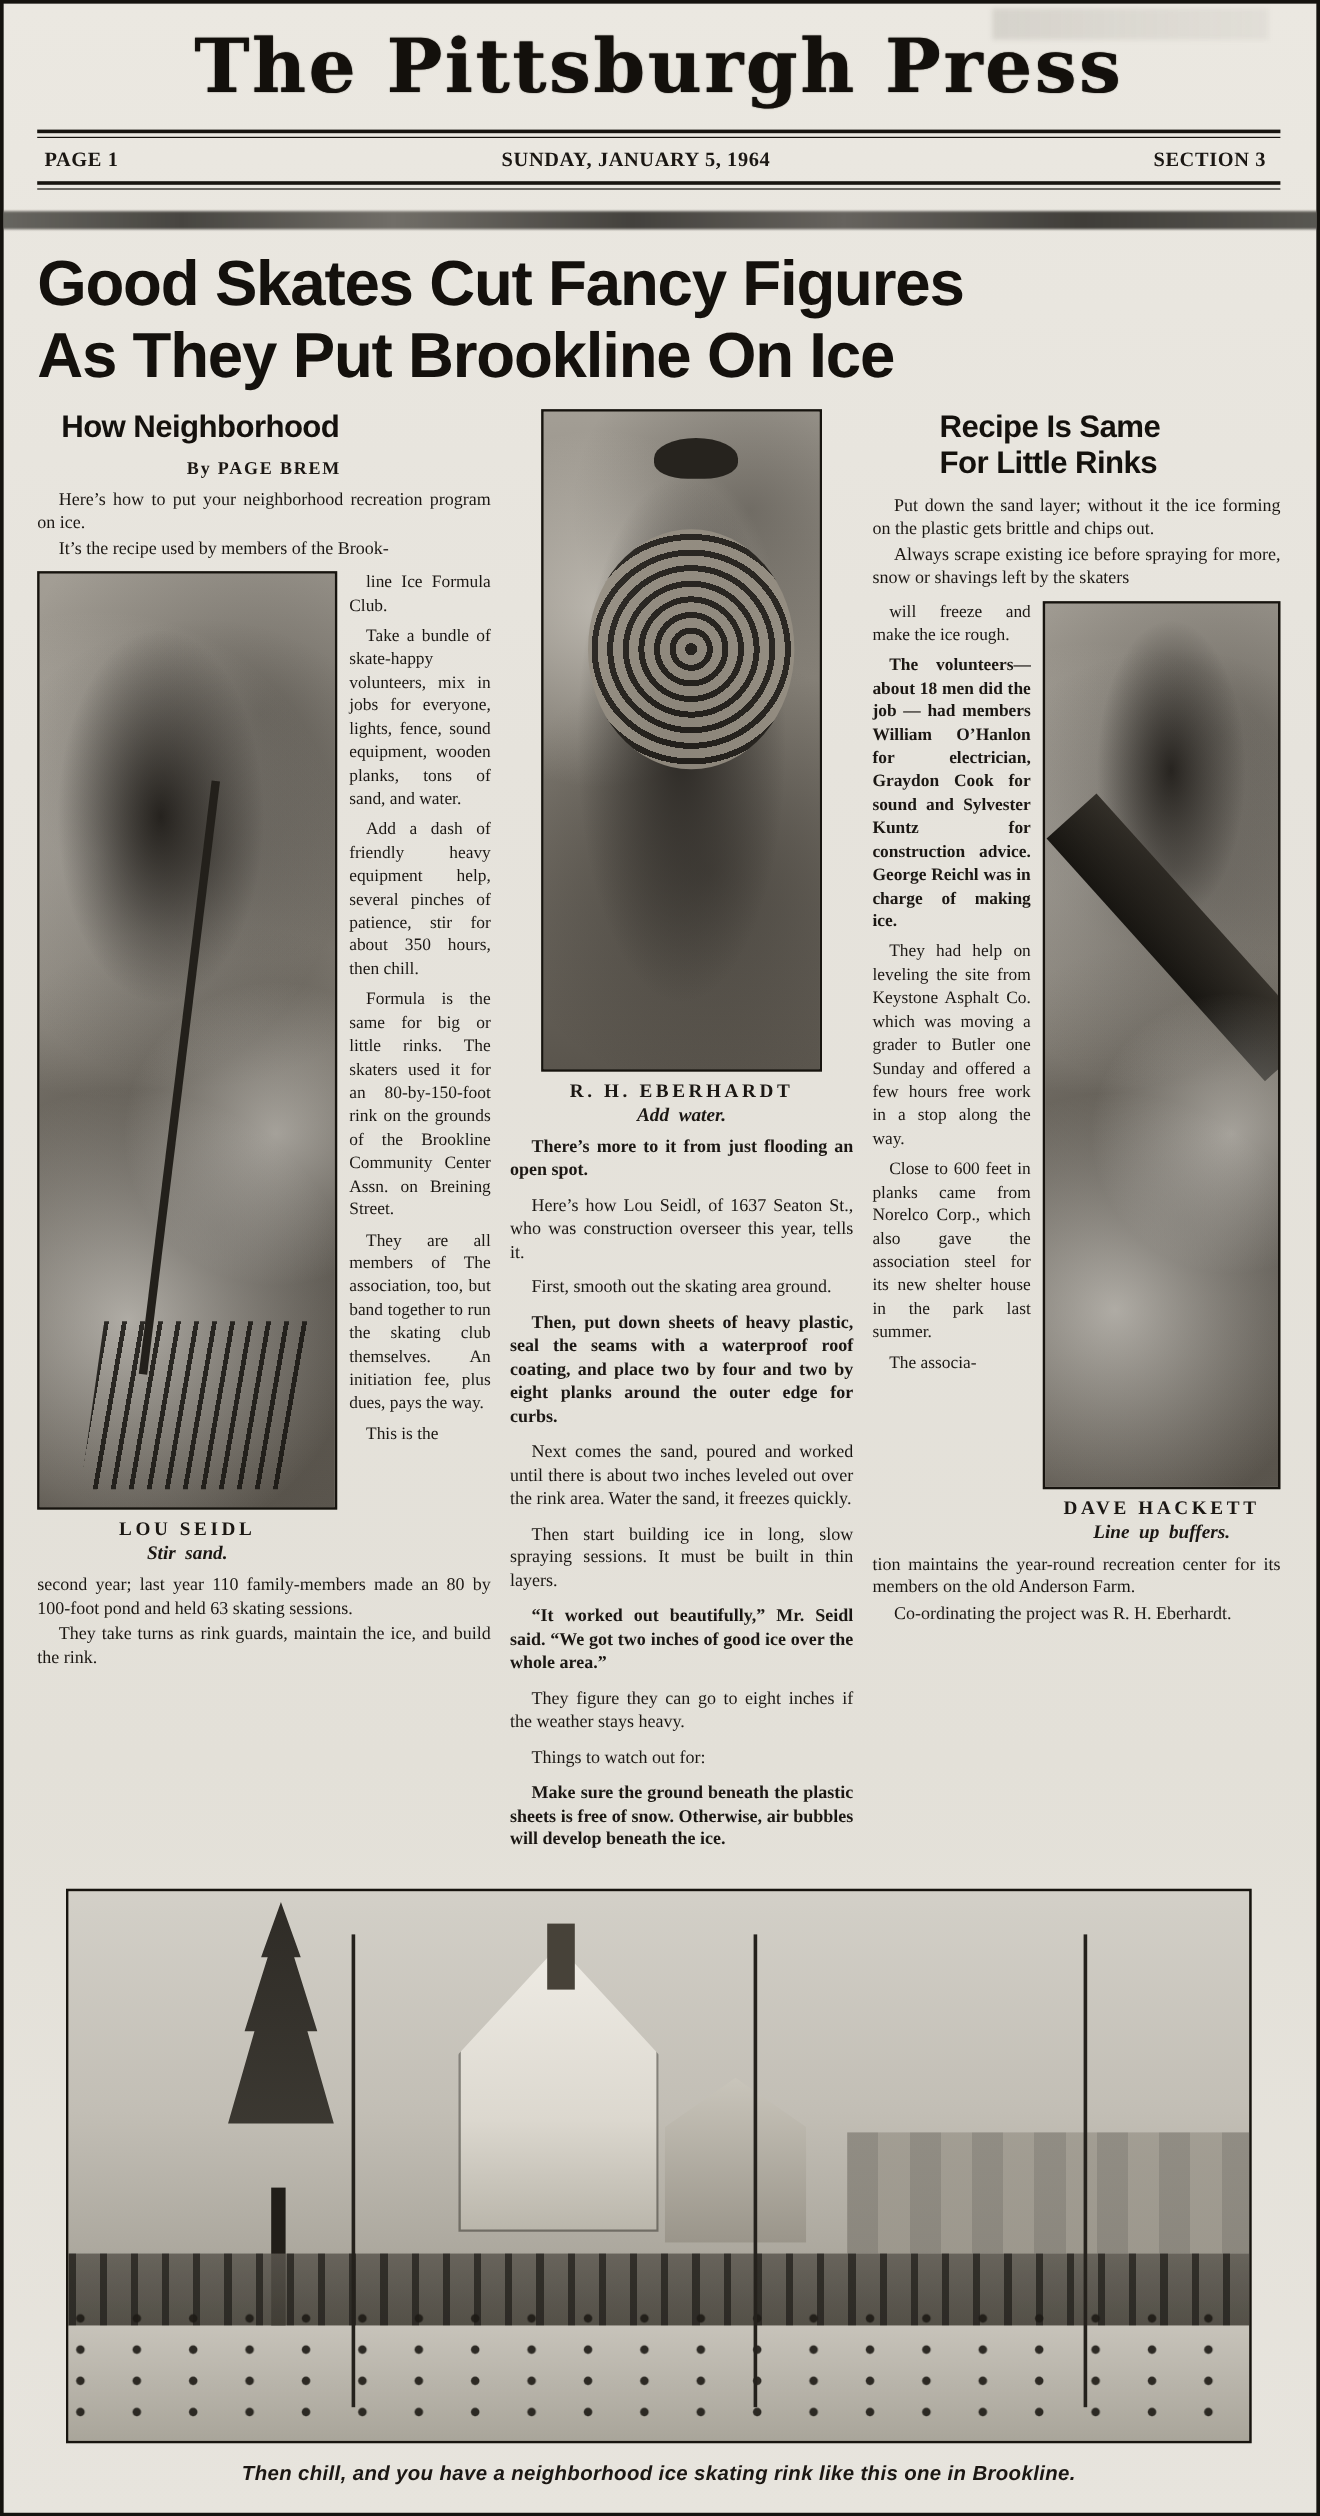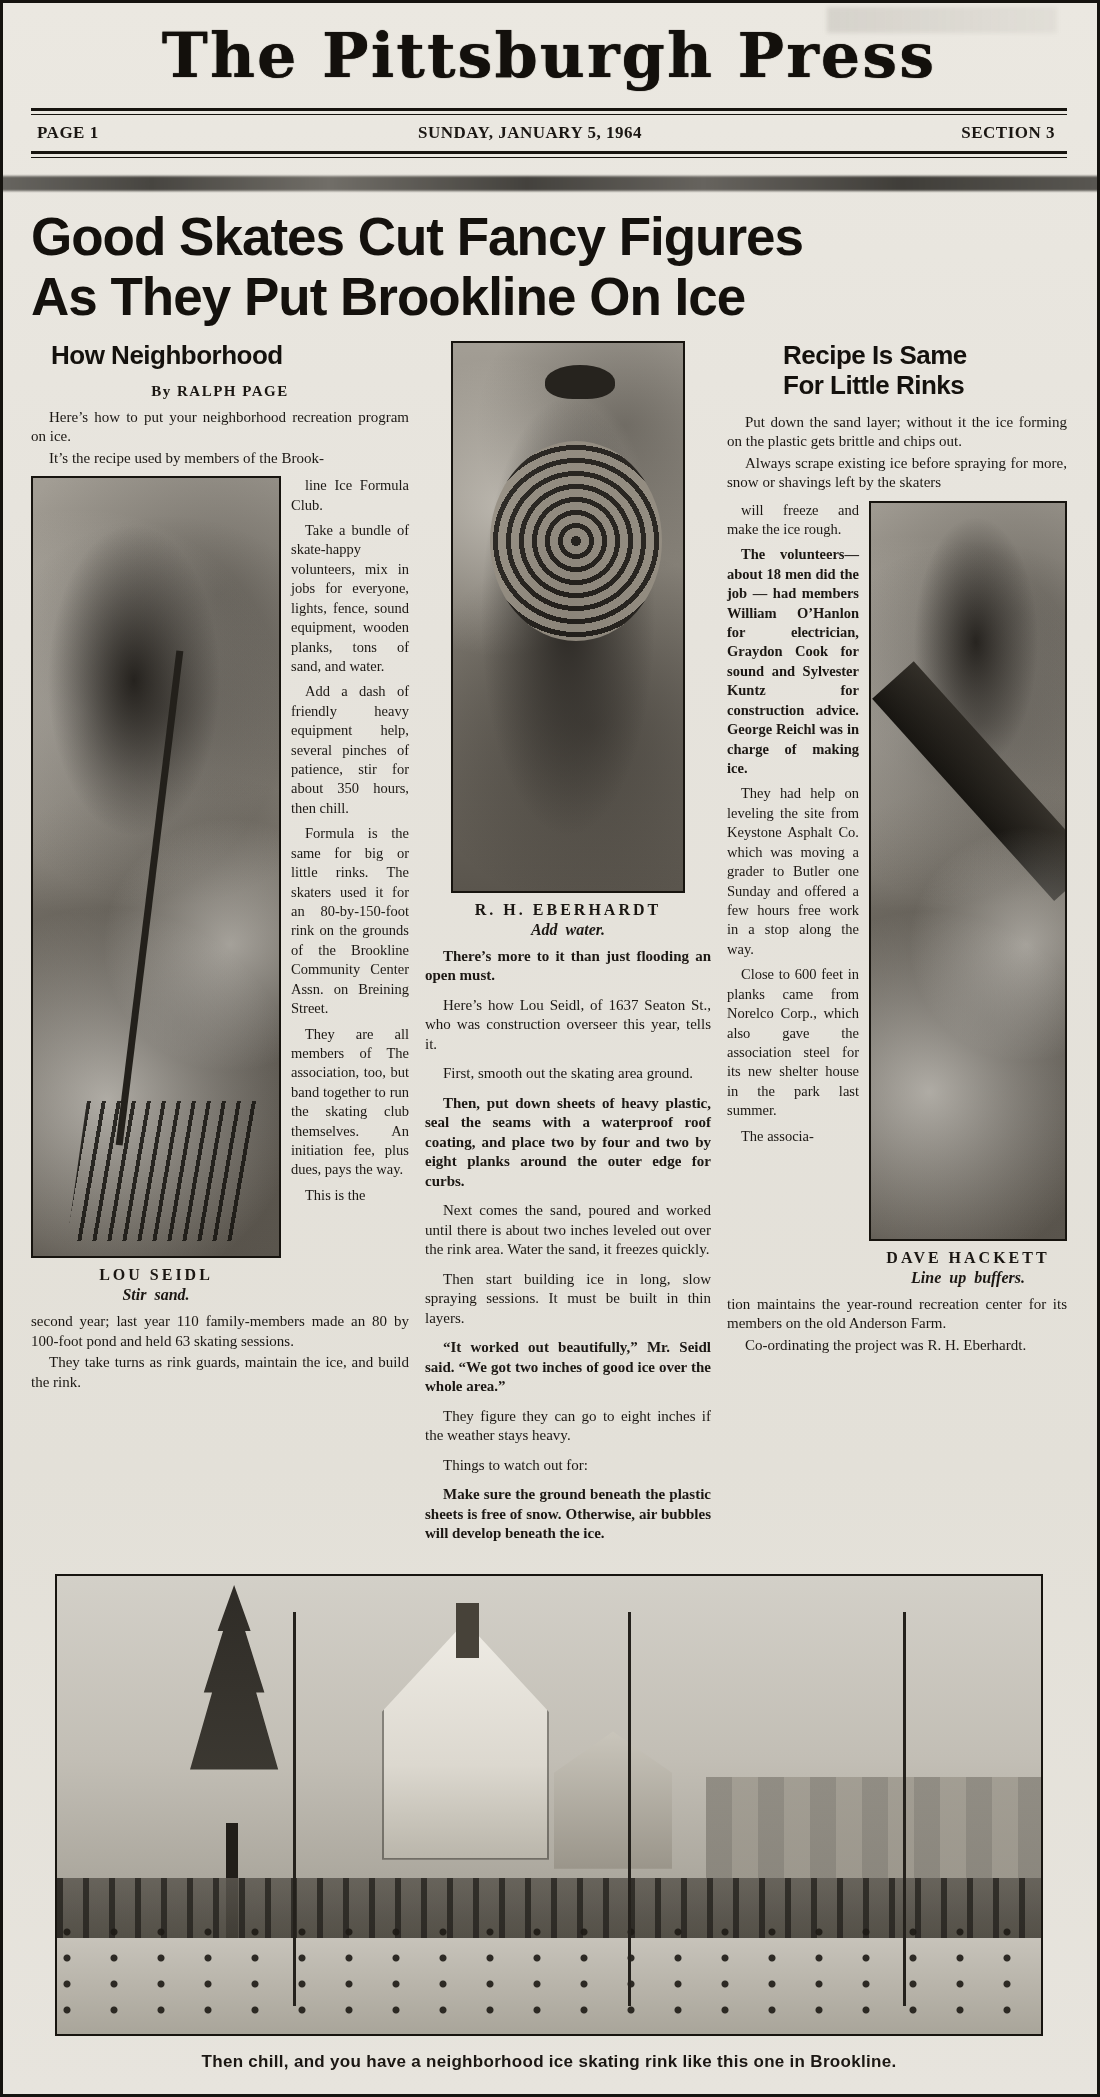--- a/index.html
+++ b/index.html
@@ -127,21 +127,21 @@
   }
   .ice { position:absolute; left:0; right:0; bottom:0; height:21%; background:linear-gradient(180deg,#c7c3ba,#a9a59a); }
   .skaters {
     position:absolute; left:0; right:0; bottom:4%; height:20%;
     background-image:radial-gradient(circle at 10px 8px, #1d1a15 3px, rgba(0,0,0,0) 4px);
     background-size:47px 26px; opacity:.9;
   }
   .pole { position:absolute; top:8%; width:3px; height:86%; background:#24211c; }
   .bottom-caption {
     text-align:center; font-family:"Liberation Sans", sans-serif;
-    font-weight:bold; font-size:17px; letter-spacing:.3px;
+    font-weight:bold; font-style:italic; font-size:17px; letter-spacing:.3px;
     margin:16px 0 10px 0;
   }
   .ghost { position:absolute; top:4px; right:40px; width:230px; height:26px; background:linear-gradient(90deg, rgba(120,116,108,.18), rgba(120,116,108,.08)); filter:blur(2px); }
 </style>
 </head>
 <body>
 
 <div class="page">
   <div class="ghost"></div>
 
@@ -161,21 +161,21 @@
     <div>Good Skates Cut Fancy Figures</div>
     <div>As They Put Brookline On Ice</div>
   </div>
 
   <div class="columns">
 
     <div class="col-left">
       <div class="subhead indent">
         <div>How Neighborhood</div>
       </div>
-      <div class="byline">By RALPH PAGE</div>
+      <div class="byline">By PAGE BREM</div>
       <p class="body">Here’s how to put your neighborhood recreation program on ice.</p>
       <p class="body">It’s the recipe used by members of the Brook-</p>
 
       <div class="wrap-row">
         <div class="photo-side">
           <div class="photo-frame pf-left">
             <div class="tex"></div>
             <div class="figure-blob" style="left:6%;top:6%;width:70%;height:40%;"></div>
             <div class="snow-mottle"></div>
             <div class="rake-handle"></div>
@@ -200,21 +200,21 @@
     <div class="col-mid">
       <div class="photo-frame pf-mid">
         <div class="tex"></div>
         <div class="hat"></div>
         <div class="figure-blob" style="left:12%;top:10%;width:76%;height:80%;"></div>
         <div class="hose-coil"></div>
       </div>
       <div class="cap-name">R. H. EBERHARDT</div>
       <div class="cap-sub">Add water.</div>
 
-      <p class="body sp bold">There’s more to it than just flooding an open must.</p>
+      <p class="body sp bold">There’s more to it from just flooding an open spot.</p>
       <p class="body sp">Here’s how Lou Seidl, of 1637 Seaton St., who was construction overseer this year, tells it.</p>
       <p class="body sp">First, smooth out the skating area ground.</p>
       <p class="body sp bold">Then, put down sheets of heavy plastic, seal the seams with a waterproof roof coating, and place two by four and two by eight planks around the outer edge for curbs.</p>
       <p class="body sp">Next comes the sand, poured and worked until there is about two inches leveled out over the rink area. Water the sand, it freezes quickly.</p>
       <p class="body sp">Then start building ice in long, slow spraying sessions. It must be built in thin layers.</p>
       <p class="body sp bold">“It worked out beautifully,” Mr. Seidl said. “We got two inches of good ice over the whole area.”</p>
       <p class="body sp">They figure they can go to eight inches if the weather stays heavy.</p>
       <p class="body sp">Things to watch out for:</p>
       <p class="body sp bold">Make sure the ground beneath the plastic sheets is free of snow. Otherwise, air bubbles will develop beneath the ice.</p>
     </div>

